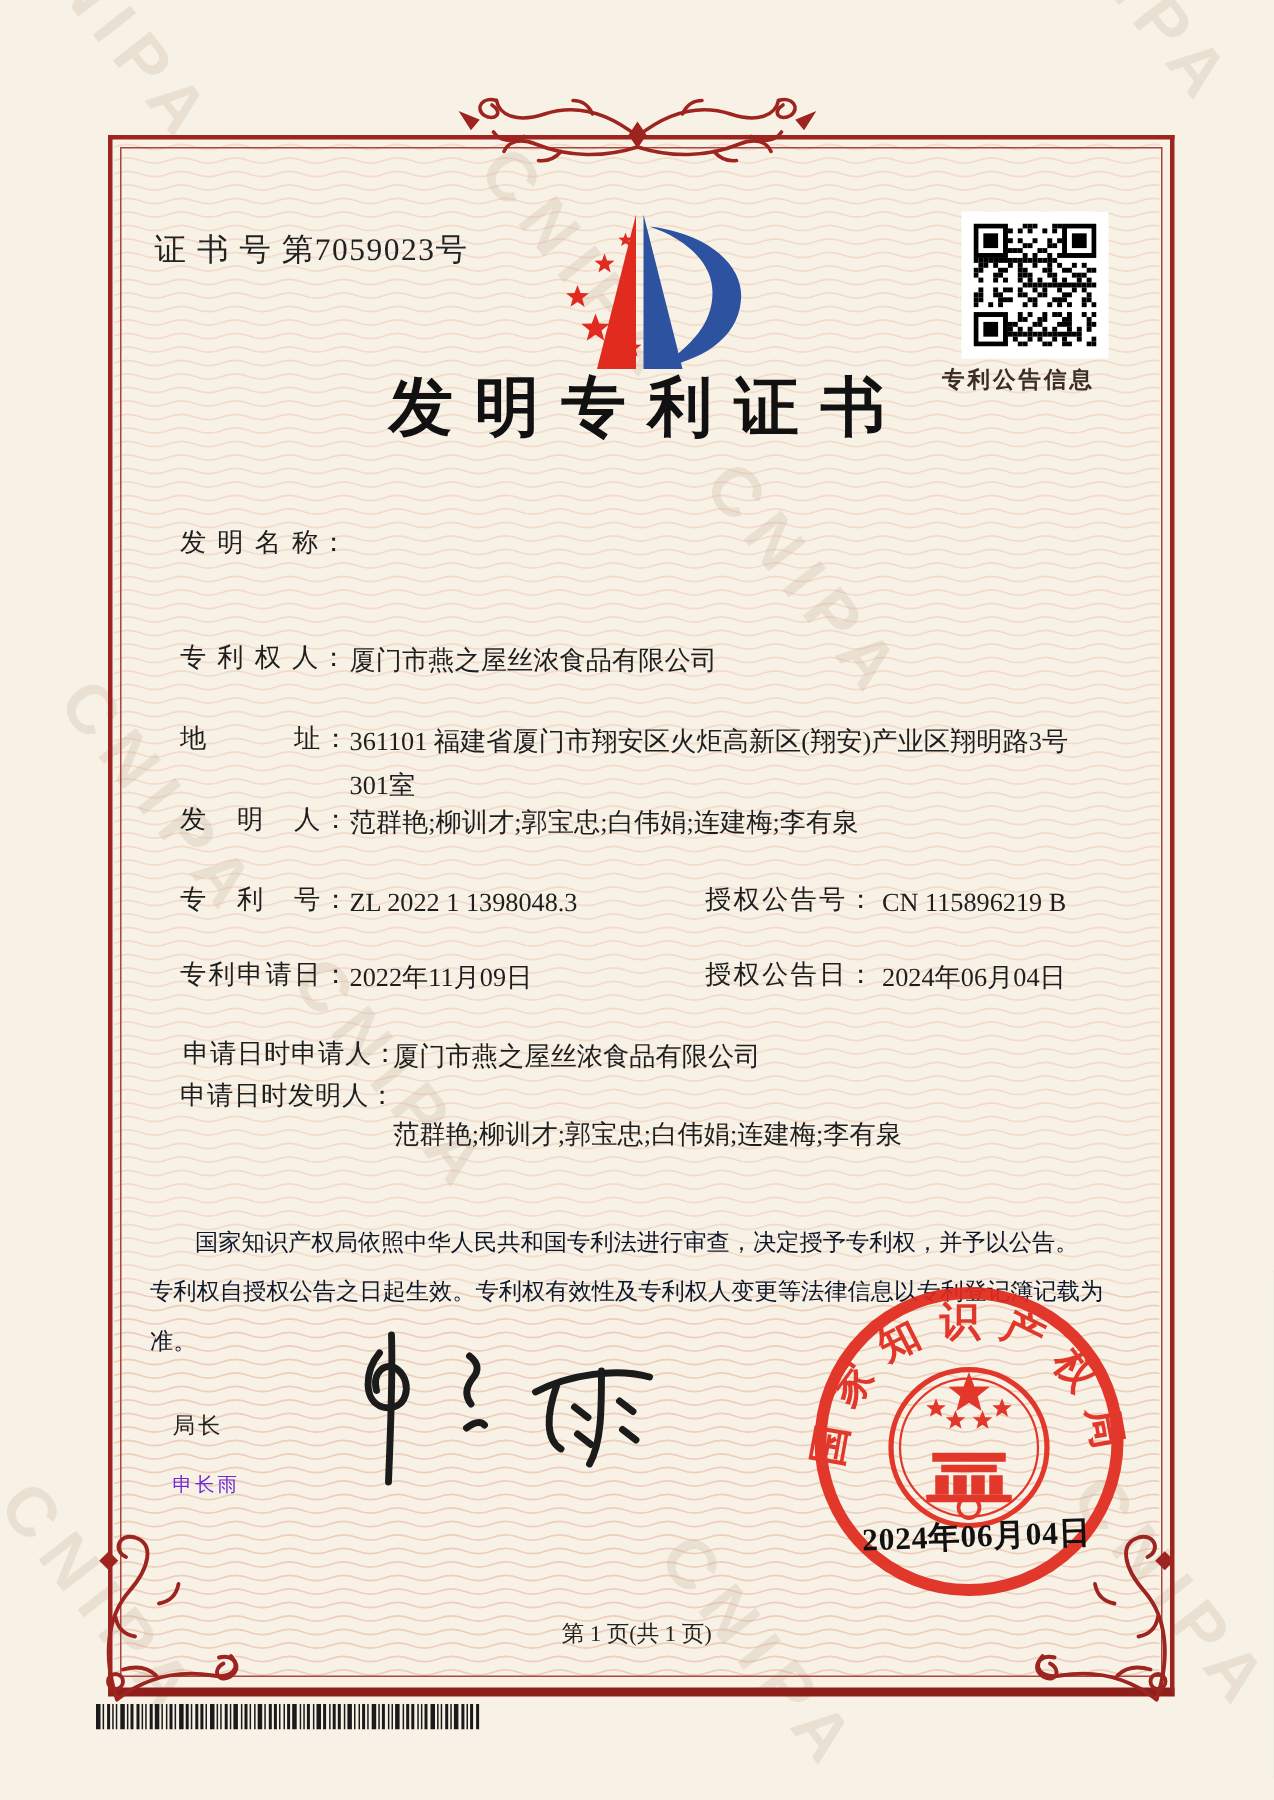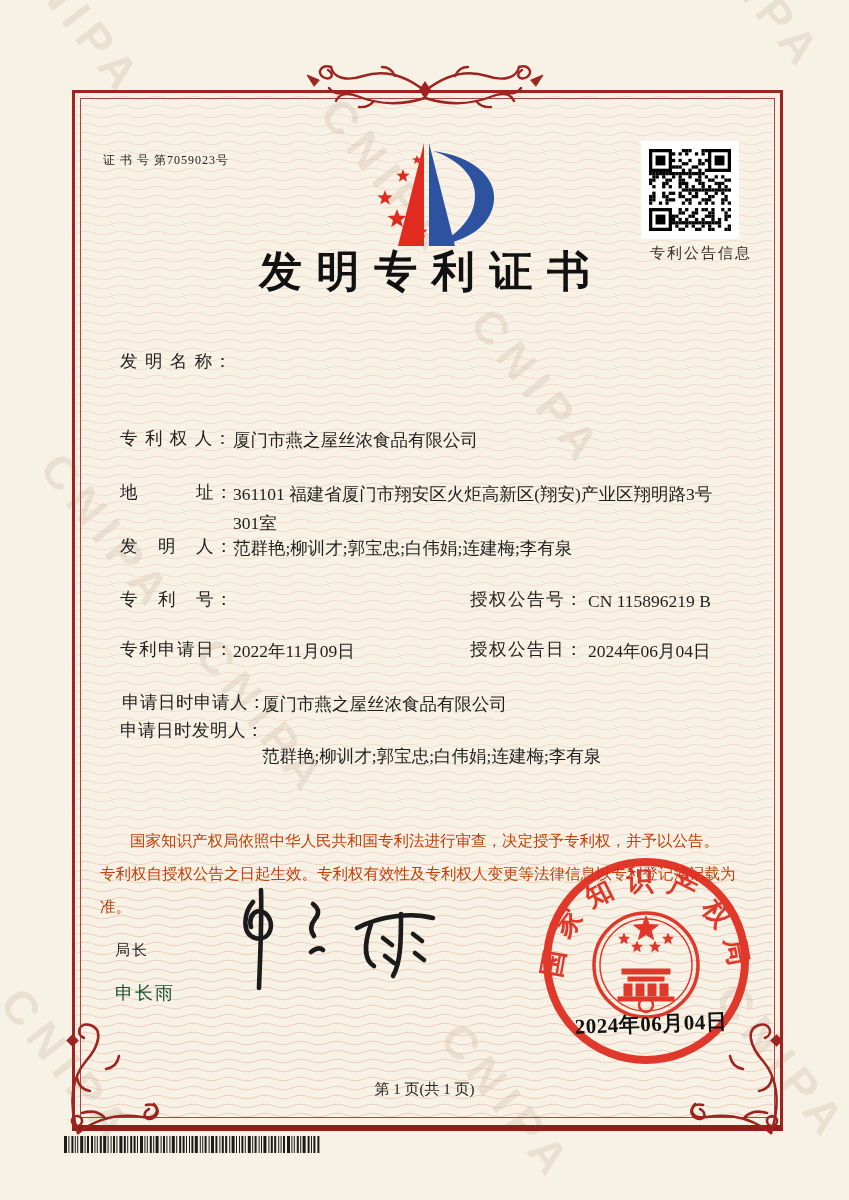--- a/index.html
+++ b/index.html
@@ -6,35 +6,35 @@
   body{background:#e9e4d8;font-family:"Liberation Serif","DejaVu Serif",serif;}
   .page{position:relative;width:849px;height:1200px;margin:0 auto;background:#f8f2e6;overflow:hidden;}
   .wm{position:absolute;font-family:"Liberation Sans","DejaVu Sans",sans-serif;font-weight:bold;
       font-size:46px;letter-spacing:9px;color:rgba(148,120,92,0.14);transform:rotate(52deg);
       white-space:nowrap;user-select:none;}
   .frame-outer{position:absolute;left:72px;top:90px;width:705px;height:1032px;
       border:3px solid #9e2420;border-bottom:6px solid #8f1f1b;}
   .frame-inner{position:absolute;left:80px;top:98px;width:693px;height:1018px;border:1px solid #aa453e;}
   .waves-svg{position:absolute;left:76px;top:94px;pointer-events:none;}
   .diamond{position:absolute;width:9px;height:9px;background:#9e2420;transform:rotate(45deg);}
-  .cert-no{position:absolute;left:103px;top:152px;font-size:12px;color:#222;letter-spacing:1px;}
+  .cert-no{position:absolute;left:103px;top:152px;font-size:21px;color:#222;letter-spacing:1px;}
   .logo{position:absolute;left:353px;top:138px;}
   .qr-box{position:absolute;left:641px;top:141px;width:98px;height:98px;background:#ffffff;
       display:flex;align-items:center;justify-content:center;}
-  .qr-label{position:absolute;left:628px;top:244px;width:124px;text-align:right;font-size:15px;
-      color:#3c2e26;letter-spacing:2px;}
+  .qr-label{position:absolute;left:628px;top:244px;width:124px;text-align:left;font-size:15px;
+      color:#3c2e26;letter-spacing:2px;font-weight:bold;}
   .title{position:absolute;left:0;top:243px;width:849px;text-align:center;font-size:43px;font-weight:bold;
       color:#111;letter-spacing:0.34em;text-indent:0.34em;}
   .f-label{position:absolute;font-size:17.5px;color:#1e1e1e;letter-spacing:1.5px;white-space:pre;}
   .f-value{position:absolute;font-size:17.5px;color:#1e1e1e;line-height:29px;}
-  .statement{position:absolute;left:100px;top:812px;width:660px;font-size:15.5px;color:#c2410c;line-height:33px;margin-top:12px;}
+  .statement{position:absolute;left:100px;top:812px;width:660px;font-size:15.5px;color:#0f172a;line-height:33px;}
   .statement .ln1{padding-left:30px;}
   .sig-title{position:absolute;left:115px;top:941px;font-size:15px;color:#232323;
       font-family:"Liberation Sans","DejaVu Sans",sans-serif;letter-spacing:2px;}
-  .sig-name{position:absolute;left:115px;top:981px;font-size:18px;color:#14532d;
+  .sig-name{position:absolute;left:115px;top:981px;font-size:13px;color:#6d28d9;
       font-family:"Liberation Sans","DejaVu Sans",sans-serif;letter-spacing:2px;}
   .signature{position:absolute;left:215px;top:882px;}
   .seal{position:absolute;left:538px;top:853px;}
   .seal-date{position:absolute;left:562px;top:1010px;width:178px;text-align:center;font-size:21px;
       font-weight:bold;color:#111;transform:rotate(-2deg);letter-spacing:0.5px;}
   .page-no{position:absolute;left:0;top:1080px;width:849px;text-align:center;font-size:15px;color:#222;}
   .barcode{position:absolute;left:64px;top:1136px;}
   .orn{position:absolute;pointer-events:none;}
 </style>
 </head>
@@ -454,20 +454,21 @@
   <span class="f-label" style="left:120px;top:426px;">专 利 权 人：</span>
   <div class="f-value" style="left:233px;top:426px;width:500px;">厦门市燕之屋丝浓食品有限公司</div>
 
   <span class="f-label" style="left:120px;top:480px;">地　　　址：</span>
   <div class="f-value" style="left:233px;top:480px;width:502px;">361101 福建省厦门市翔安区火炬高新区(翔安)产业区翔明路3号301室</div>
 
   <span class="f-label" style="left:120px;top:534px;">发　明　人：</span>
   <div class="f-value" style="left:233px;top:534px;width:502px;">范群艳;柳训才;郭宝忠;白伟娟;连建梅;李有泉</div>
 
   <span class="f-label" style="left:120px;top:587px;">专　利　号：</span>
+  <div class="f-value" style="left:233px;top:587px;width:230px;">ZL 2022 1 1398048.3</div>
   <span class="f-label" style="left:470px;top:587px;">授权公告号：</span>
   <div class="f-value" style="left:588px;top:587px;width:160px;">CN 115896219 B</div>
 
   <span class="f-label" style="left:120px;top:637px;">专利申请日：</span>
   <div class="f-value" style="left:233px;top:637px;width:230px;">2022年11月09日</div>
   <span class="f-label" style="left:470px;top:637px;">授权公告日：</span>
   <div class="f-value" style="left:588px;top:637px;width:170px;">2024年06月04日</div>
 
   <span class="f-label" style="left:122px;top:690px;letter-spacing:0.5px;">申请日时申请人：</span>
   <div class="f-value" style="left:262px;top:690px;width:470px;">厦门市燕之屋丝浓食品有限公司</div>

